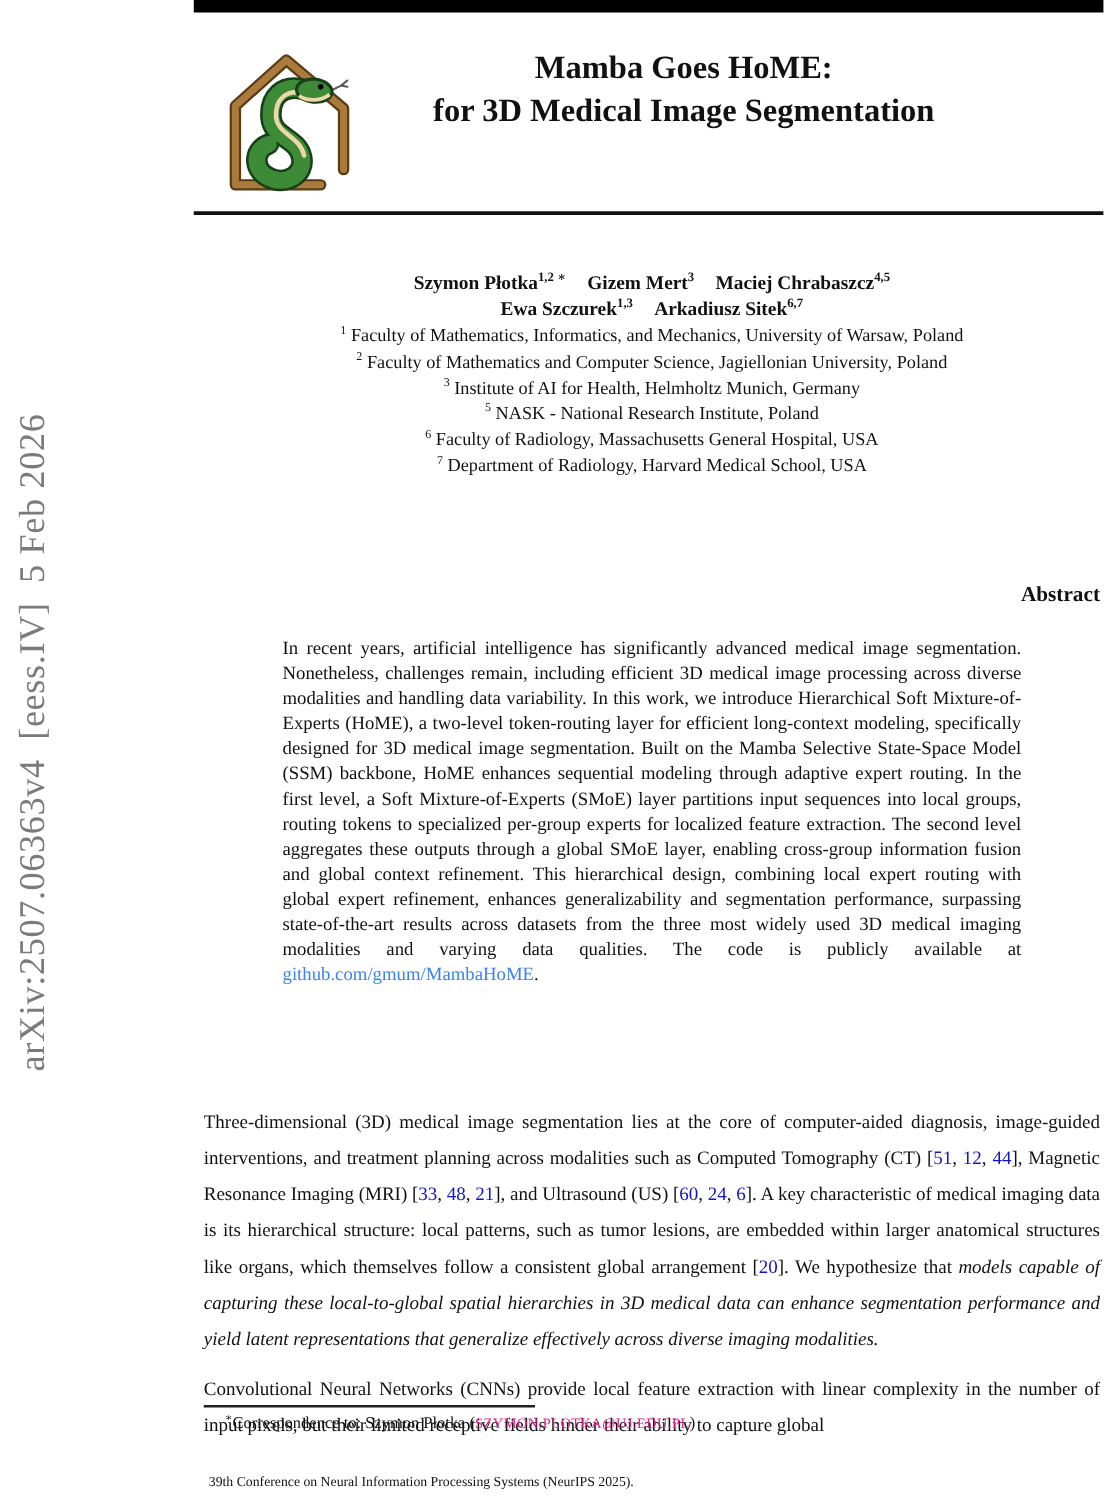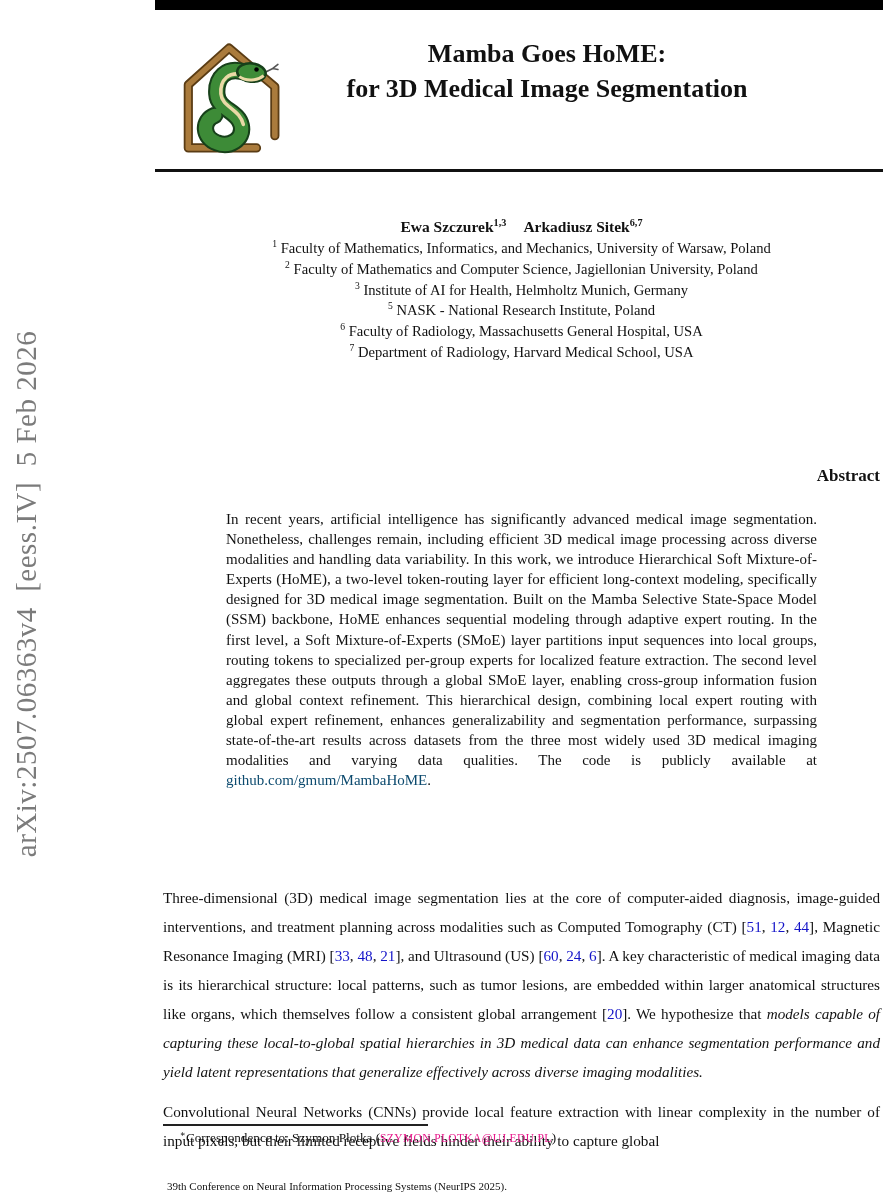--- a/index.html
+++ b/index.html
@@ -35,21 +35,21 @@
   .para + .para{margin-top:11px;}
   .footnote{position:absolute;left:163px;top:1124px;width:717px;}
   .footnote-rule{width:265px;border-top:2px solid #222;height:0;}
   .footnote-text{font-size:13.2px;margin-top:4px;padding-left:17px;}
   .footer{position:absolute;left:167px;top:1180px;width:717px;font-size:11px;}
   
   .seg-normal{}
   .seg-italic{font-style:italic;}
   .seg-sup{vertical-align:super;font-size:66%;line-height:0;}
   .seg-cite{color:#1414c8;}
-  .seg-link{color:#0c4a6e;}
+  .seg-link{color:#3b82f6;}
   .seg-email{color:#e8198b;font-size:87%;letter-spacing:0.4px;}
   .seg-gap{display:inline-block;width:17px;}
 </style>
 </head>
 <body>
 
 <div class="page">
 
   <div class="arxiv-sidebar">arXiv:2507.06363v4  [eess.IV]  5 Feb 2026</div>
 
@@ -71,20 +71,21 @@
     </div>
     <div class="titles">
       <div class="title-line">Mamba Goes HoME:</div>
       <div class="title-line">for 3D Medical Image Segmentation</div>
     </div>
   </div>
 
   <div class="rule1"></div>
 
   <div class="authors-block">
+    <div class="authors-row"><span class="seg-normal">Szymon Płotka</span><span class="seg-sup">1,2 ∗</span><span class="seg-gap"></span><span class="seg-normal">Gizem Mert</span><span class="seg-sup">3</span><span class="seg-gap"></span><span class="seg-normal">Maciej Chrabaszcz</span><span class="seg-sup">4,5</span></div>
     <div class="authors-row"><span class="seg-normal">Ewa Szczurek</span><span class="seg-sup">1,3</span><span class="seg-gap"></span><span class="seg-normal">Arkadiusz Sitek</span><span class="seg-sup">6,7</span></div>
     <div class="affiliations">
       <div class="affil-line"><span class="seg-sup">1</span><span class="seg-normal"> Faculty of Mathematics, Informatics, and Mechanics, University of Warsaw, Poland</span></div>
       <div class="affil-line"><span class="seg-sup">2</span><span class="seg-normal"> Faculty of Mathematics and Computer Science, Jagiellonian University, Poland</span></div>
       <div class="affil-line"><span class="seg-sup">3</span><span class="seg-normal"> Institute of AI for Health, Helmholtz Munich, Germany</span></div>
       <div class="affil-line"><span class="seg-sup">5</span><span class="seg-normal"> NASK - National Research Institute, Poland</span></div>
       <div class="affil-line"><span class="seg-sup">6</span><span class="seg-normal"> Faculty of Radiology, Massachusetts General Hospital, USA</span></div>
       <div class="affil-line"><span class="seg-sup">7</span><span class="seg-normal"> Department of Radiology, Harvard Medical School, USA</span></div>
     </div>
   </div>

